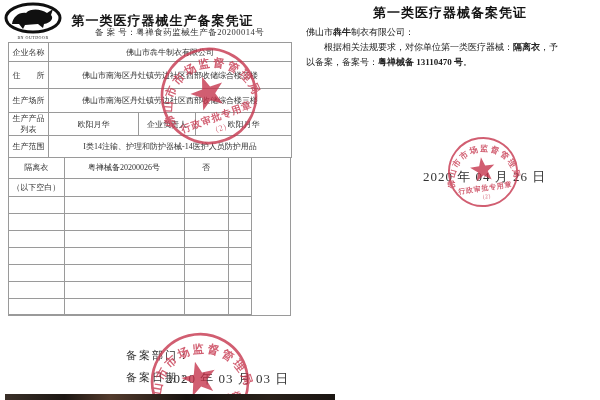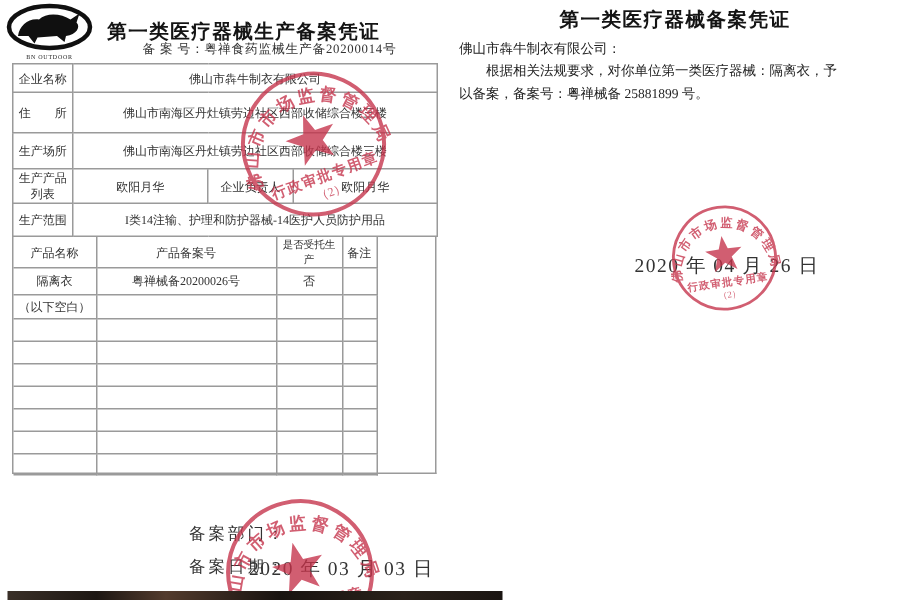--- a/index.html
+++ b/index.html
@@ -14,21 +14,21 @@
   table.cert td{border:1px solid #9a9a9a;text-align:center;vertical-align:middle;padding:0 2px;overflow:hidden;}
   .prod-wrap{display:flex;width:283px;border:1px solid #9a9a9a;border-top:none;box-sizing:border-box;}
   .prod-label{width:40px;display:flex;align-items:center;justify-content:center;text-align:center;
               font-size:8px;color:#333;border-right:1px solid #9a9a9a;line-height:1.5;padding:0 3px;box-sizing:border-box;}
   table.prod{border-collapse:collapse;table-layout:fixed;width:242px;font-size:8px;color:#333;}
   table.prod td{border:1px solid #9a9a9a;text-align:center;vertical-align:middle;padding:0 1px;overflow:hidden;}
   table.prod tr td:first-child{border-left:none;}
   table.prod tr:first-child td{border-top:none;}
   
   .letter{font-size:9px;line-height:15px;color:#222;}
-  .b{font-weight:normal;}
+  .b{font-weight:bold;}
   
   .stamp{position:absolute;opacity:.78;}
   .seal-ring{fill:none;stroke:#c5324a;stroke-width:2.6;}
   .seal-arc{fill:#c5324a;font-size:11px;letter-spacing:2.5px;font-weight:bold;}
   .seal-star{fill:#c5324a;}
   .seal-line{fill:#c5324a;font-size:9.5px;text-anchor:middle;font-weight:bold;letter-spacing:1px;}
   .seal-sub{fill:#c5324a;font-size:8px;text-anchor:middle;}
   .stamp-date{font-size:13px;color:#333;letter-spacing:1px;}
   .footer-label{font-size:11px;color:#333;letter-spacing:2px;}
   
@@ -90,26 +90,20 @@
 
       <div class="prod-wrap" style="height:158px;">
         <table class="prod">
           <colgroup>
               <col style="width:55px">
               <col style="width:120px">
               <col style="width:44px">
               <col style="width:23px">
             </colgroup>
           <tbody>
-              <tr style="height:19px">
-            <td>产品名称</td>
-            <td>产品备案号</td>
-            <td style="font-size:7px;">是否受托生产</td>
-            <td>备注</td>
-          </tr>
           <tr style="height:18px">
             <td>隔离衣</td>
             <td>粤禅械备20200026号</td>
             <td>否</td>
             <td></td>
           </tr>
           <tr style="height:16px">
             <td>（以下空白）</td>
             <td></td>
             <td></td>
@@ -166,21 +160,21 @@
     <div class="abs footer-label" style="left:126px;top:370px;">备案日期：</div>
     <div class="abs stamp-date" style="left:166px;top:370px;">2020 年 03 月 03 日</div>
   </div>
 
   <div class="abs" style="left:300px;top:0;width:300px;height:340px;">
     <div class="abs cert-title" style="left:30px;top:4px;width:240px;">第一类医疗器械备案凭证</div>
 
     <div class="abs letter" style="left:6px;top:25px;width:285px;">
       <div><span>佛山市</span><span class="b">犇牛</span><span>制衣有限公司：</span></div>
       <div style="text-indent:18px;"><span>根据相关法规要求，对你单位第一类医疗器械：</span><span class="b">隔离衣</span><span>，予</span></div>
-      <div><span>以备案，备案号：</span><span class="b">粤禅械备 25881899 号</span><span>。</span></div>
+      <div><span>以备案，备案号：</span><span class="b">粤禅械备 13110470 号</span><span>。</span></div>
     </div>
 
     <div class="abs stamp-date" style="left:123px;top:168px;">2020 年 04 月 26 日</div>
   </div>
 
   <svg class="stamp" style="left:158px;top:45px;width:102px;height:102px;transform:rotate(-20deg);" viewBox="0 0 100 100">
     <circle class="seal-ring" cx="50" cy="50" r="46"></circle>
     <path id="arc1" d="M 9,63 A 41,41 0 1 1 91,63" fill="none"></path>
     <text class="seal-arc" text-anchor="middle"><textPath href="#arc1" startOffset="50%">佛山市市场监督管理局</textPath></text>
     <path class="seal-star" d="M50,30 L54.1,41.7 L66.5,42 L56.6,49.6 L60.2,61.5 L50,54.4 L39.8,61.5 L43.4,49.6 L33.5,42 L45.9,41.7 Z"></path>

